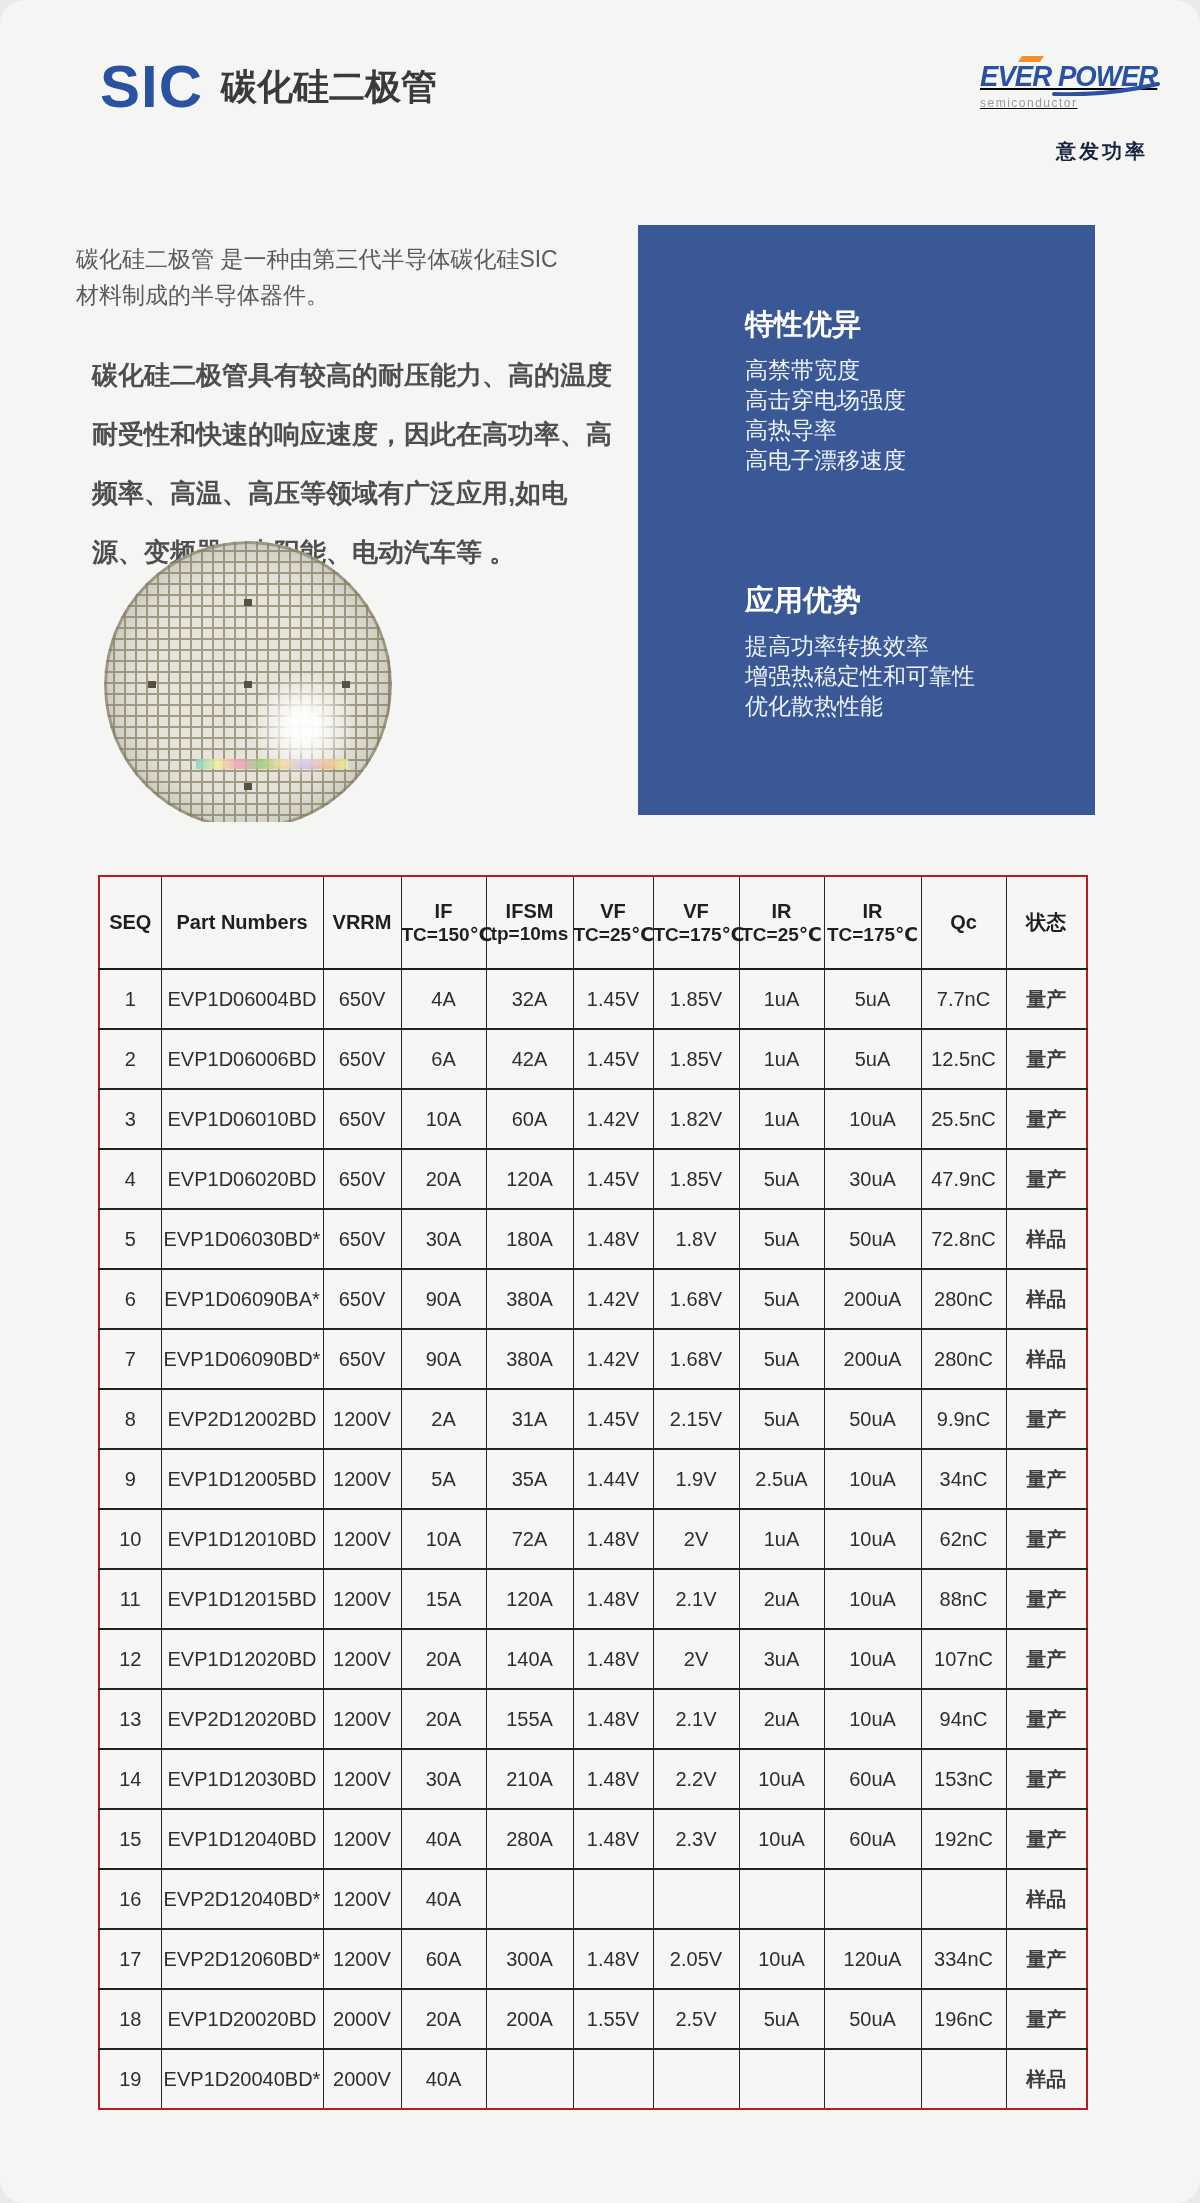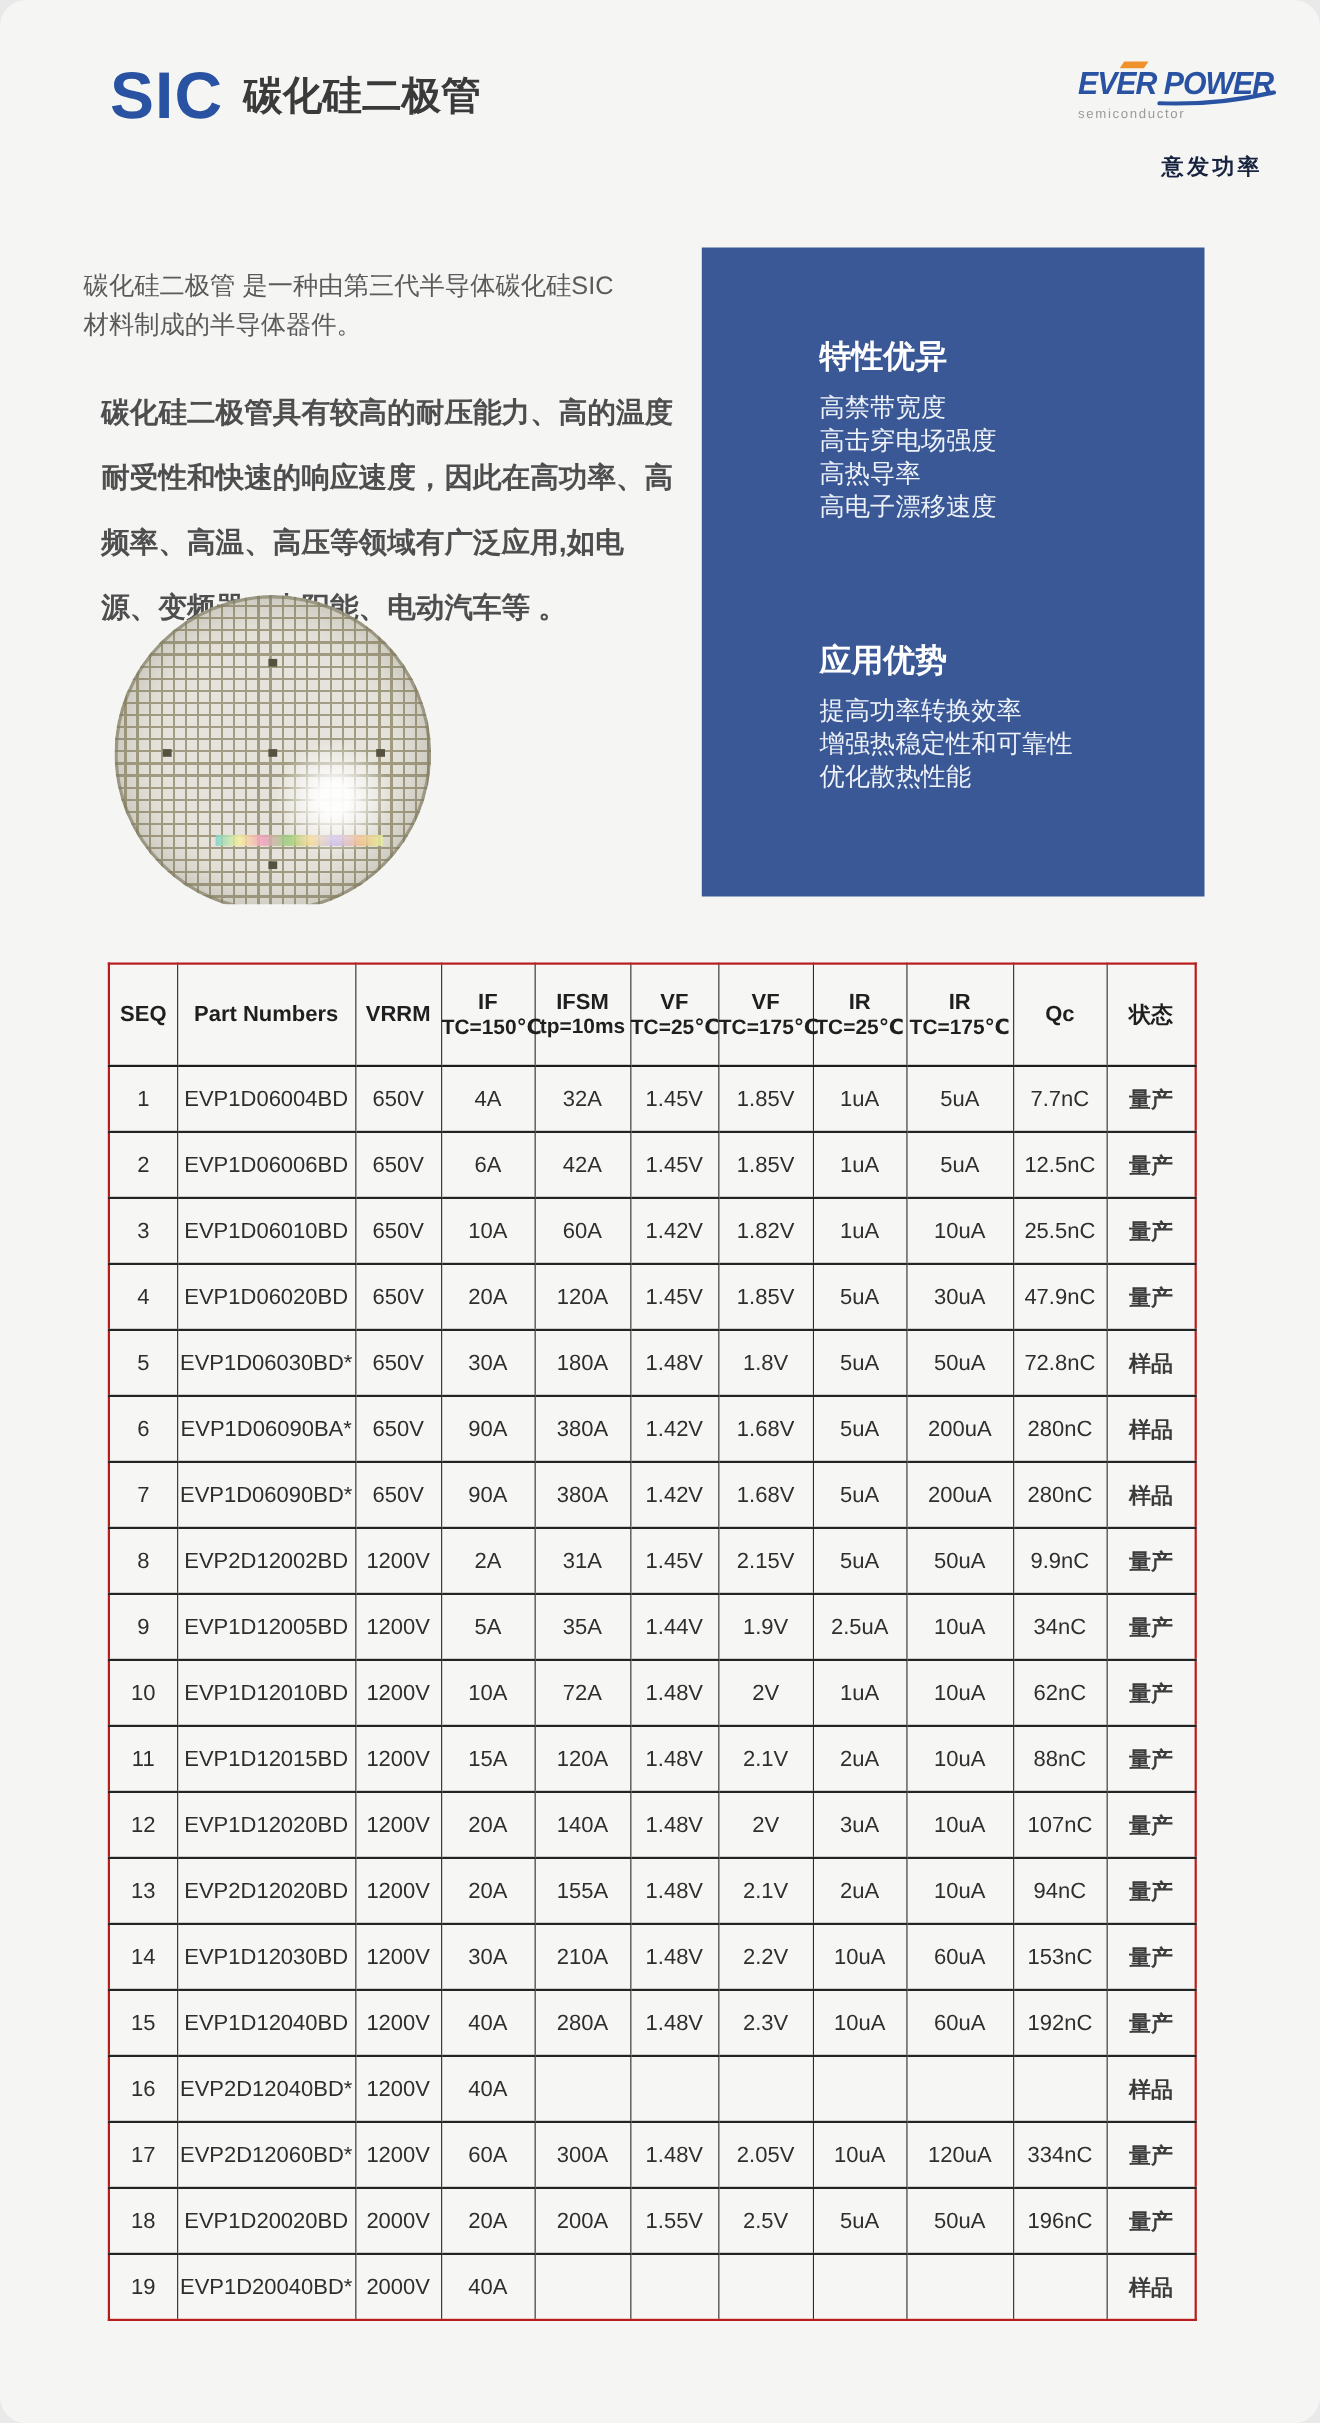--- a/index.html
+++ b/index.html
@@ -4,21 +4,21 @@
 <style>
   html,body{margin:0;padding:0;}
   body{background:#e9e9e9;font-family:"Liberation Sans","DejaVu Sans",sans-serif;}
   .page{position:relative;width:1200px;height:2203px;background:#f5f6f4;overflow:hidden;margin:0 auto;border-radius:24px;}
 
   
   .title-block{position:absolute;left:100px;top:58px;display:flex;align-items:flex-end;}
   .title-sic{font-size:60px;font-weight:bold;color:#2a52a2;line-height:58px;letter-spacing:1px;}
   .title-cn{font-size:36px;font-weight:bold;color:#3a3a3a;margin-left:18px;margin-bottom:4px;}
 
-  .logo-block{position:absolute;left:980px;top:60px;width:180px;}
+  .logo-block{position:absolute;left:980px;top:60px;width:180px;text-decoration:underline;}
   .logo-brand{position:relative;font-size:29px;font-weight:bold;font-style:italic;color:#2a52a2;letter-spacing:-1px;white-space:nowrap;transform:scaleX(.95);transform-origin:left;}
   .logo-accent{position:absolute;left:40px;top:-4px;width:22px;height:6px;background:#f0922b;transform:skewX(-35deg);}
   .logo-sub{font-size:12px;color:#9a9a9a;letter-spacing:1.5px;margin-top:3px;}
   .logo-cn{position:absolute;left:76px;top:30px;font-size:20px;font-weight:bold;color:#17233f;letter-spacing:3px;white-space:nowrap;margin-top:48px;}
   .logo-swoosh{position:absolute;left:72px;top:22px;}
 
   
   .intro-p1{position:absolute;left:76px;top:218px;width:500px;font-size:23px;line-height:36px;color:#5a5a5a;}
   .intro-p2{position:absolute;left:92px;top:320px;width:520px;font-size:26px;line-height:59px;font-weight:bold;color:#4e4e4e;}
 

